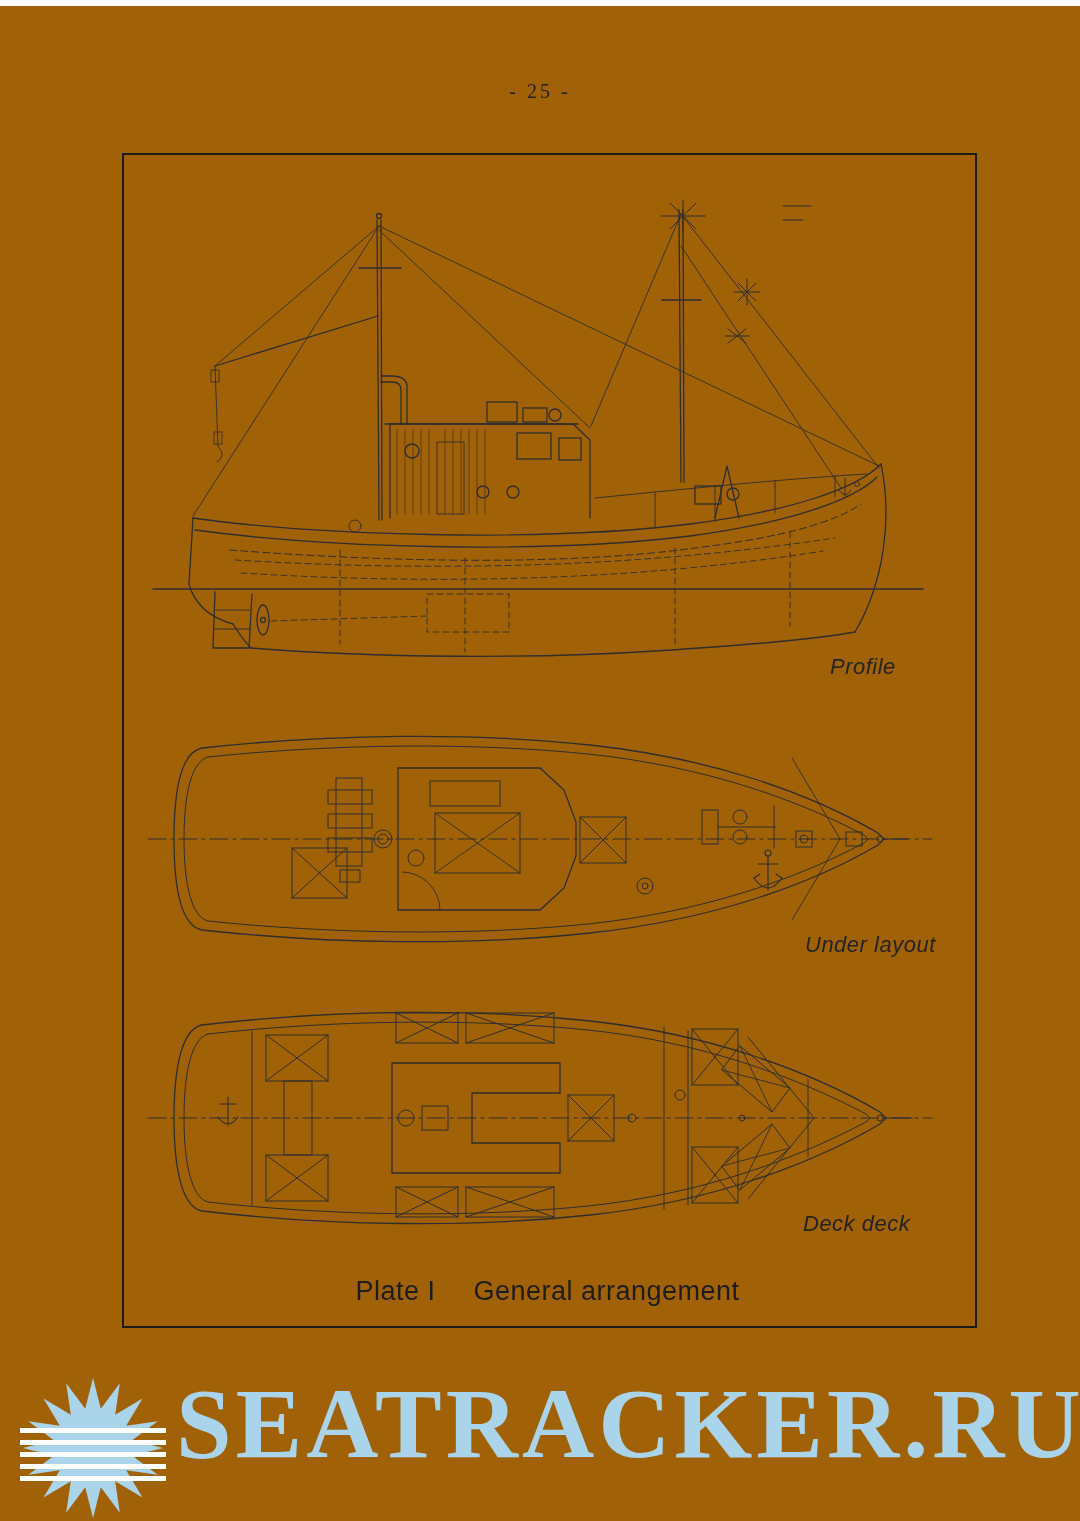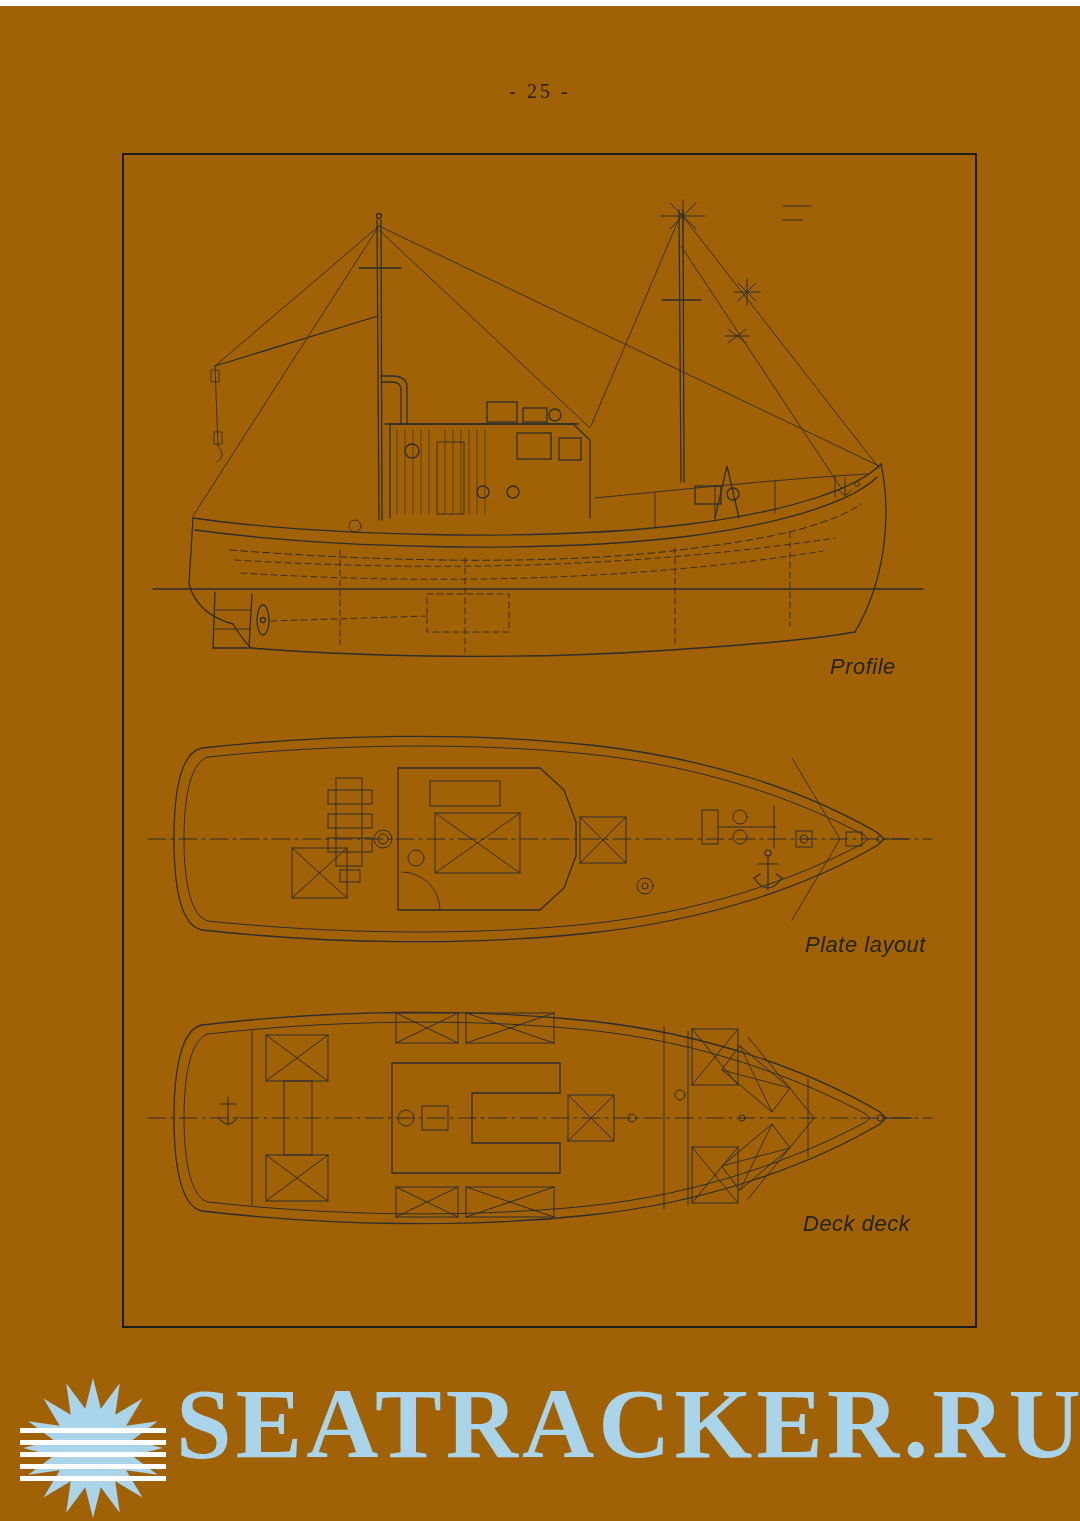--- a/index.html
+++ b/index.html
@@ -235,21 +235,21 @@
         <rect x="656" y="113" width="16" height="16"></rect>
         <circle cx="664" cy="121" r="4"></circle>
       </g>
       <g stroke-width="1">
         <rect x="706" y="114" width="16" height="14"></rect>
         <circle cx="740" cy="121" r="3"></circle>
         <line x1="744" y1="121" x2="768" y2="121"></line>
       </g>
     </g>
   </svg>
-  <div class="view-label label-deck">Plate layout</div>
+  <div class="view-label label-deck">Under layout</div>
 
   <svg class="view view-under" viewBox="0 0 800 250">
     <g stroke="#2e2e2e" fill="none" stroke-width="1.3" stroke-linecap="round">
       <line x1="8" y1="127" x2="792" y2="127" stroke-dasharray="18 5 3 5" stroke-width="1"></line>
       <g>
         <path d="M 62 34 C 190 19, 330 17, 450 30 C 570 43, 670 80, 740 121 L 746 127 L 740 133 C 670 174, 570 211, 450 224 C 330 237, 190 235, 62 220 C 42 216, 34 178, 34 127 C 34 76, 42 38, 62 34 Z"></path>
         <path d="M 68 43 C 192 29, 330 27, 448 39 C 562 51, 656 86, 726 123 L 730 127 L 726 131 C 656 168, 562 203, 448 215 C 330 227, 192 225, 68 211 C 52 207, 44 174, 44 127 C 44 80, 52 47, 68 43 Z" stroke-width="1"></path>
       </g>
       <line x1="112" y1="40" x2="112" y2="214" stroke-width="1"></line>
       <g stroke-width="1">
@@ -316,20 +316,24 @@
       </g>
       <g stroke-width="1">
         <circle cx="740" cy="127" r="3"></circle>
         <line x1="746" y1="127" x2="772" y2="127"></line>
         <circle cx="602" cy="127" r="3"></circle>
       </g>
     </g>
   </svg>
   <div class="view-label label-under">Deck deck</div>
 
+  <div class="plate-caption">
+    <span>Plate I</span>
+    <span>General arrangement</span>
+  </div>
 
   <div class="watermark">
     <svg class="sun-logo" viewBox="0 0 146 140">
       <polygon fill="#a9d4e9" points="143,70 112.2,77.8 137.7,96.8 106.2,92.2 122.5,119.5 95.2,103.2 99.8,134.7 80.8,109.2 73,140 65.2,109.2 46.2,134.7 50.8,103.2 23.5,119.5 39.8,92.2 8.3,96.8 33.8,77.8 3,70 33.8,62.2 8.3,43.2 39.8,47.8 23.5,20.5 50.8,36.8 46.2,5.3 65.2,30.8 73,0 80.8,30.8 99.8,5.3 95.2,36.8 122.5,20.5 106.2,47.8 137.7,43.2 112.2,62.2"></polygon>
       <g fill="#ffffff">
         <rect x="0" y="50" width="146" height="5"></rect>
         <rect x="0" y="62" width="146" height="5"></rect>
         <rect x="0" y="74" width="146" height="5"></rect>
         <rect x="0" y="86" width="146" height="5"></rect>
         <rect x="0" y="98" width="146" height="5"></rect>

